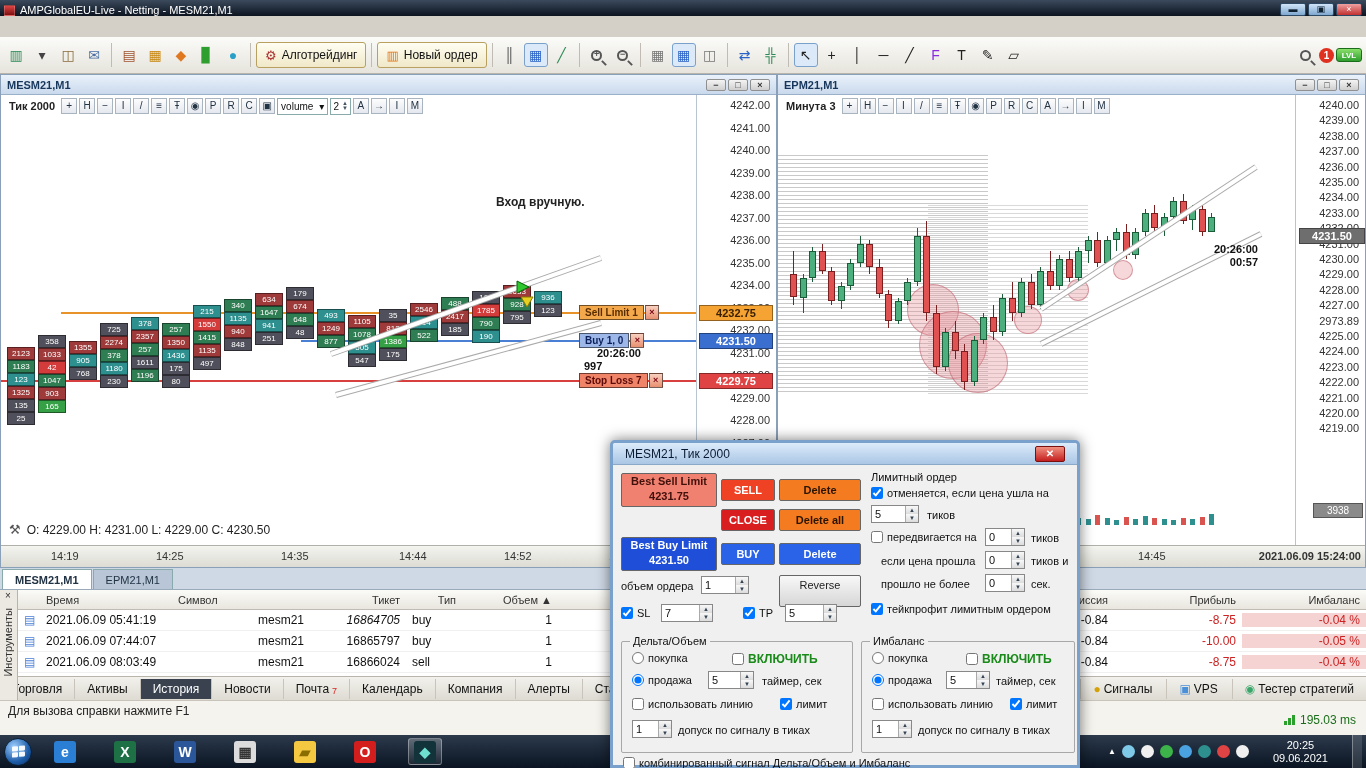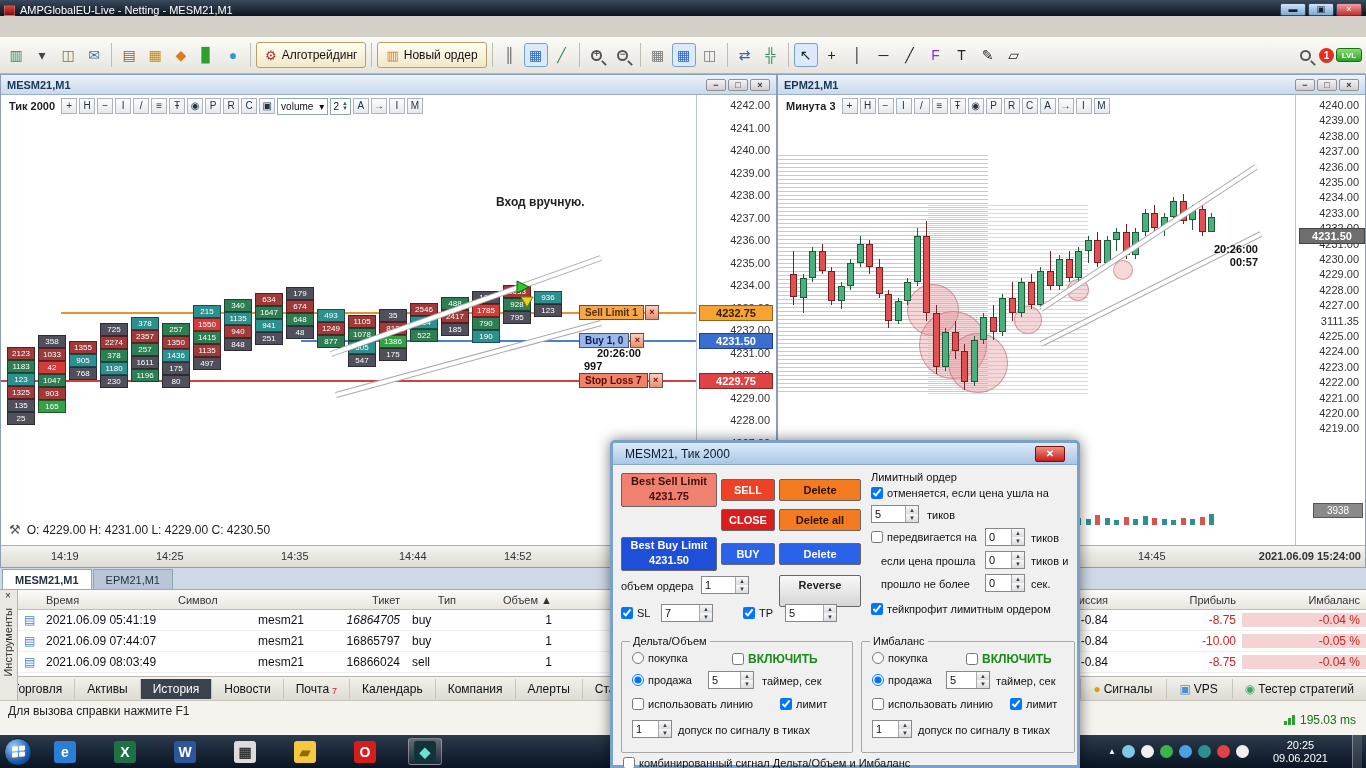--- a/index.html
+++ b/index.html
@@ -113,21 +113,21 @@
   .dlg-close{margin-left:auto;width:30px;height:16px;background:linear-gradient(#f09080,#c41f1f);border:1px solid #7a0f0f;border-radius:2px;color:#fff;font-size:10px;line-height:14px;text-align:center;font-weight:bold}
   .dlg-body{position:relative;height:306px;font-size:11px}
   .dbtn{position:absolute;border:1px solid #666;border-radius:2px;text-align:center;font-weight:bold}
   .b-bsl{left:8px;top:8px;width:96px;height:34px;background:#f08070;color:#40100a;font-size:11px;line-height:15px}
   .b-sell{left:108px;top:14px;width:54px;height:22px;background:#ef4123;color:#fff;line-height:20px}
   .b-delo{background:#f47b20;color:#2a1400;line-height:20px}
   .b-close{left:108px;top:44px;width:54px;height:22px;background:#d81e1e;color:#fff;line-height:20px}
   .b-bbl{left:8px;top:72px;width:96px;height:34px;background:#1f4fd8;color:#fff;font-size:11px;line-height:15px}
   .b-buy{left:108px;top:78px;width:54px;height:22px;background:#2a63e8;color:#fff;line-height:20px}
   .b-delb{background:#2a63e8;color:#fff;line-height:20px}
-  .b-rev{left:166px;top:110px;width:82px;height:32px;background:linear-gradient(#f8f8f8,#d6d6d6);color:#222;line-height:18px;font-weight:bold}
+  .b-rev{left:166px;top:110px;width:82px;height:32px;background:linear-gradient(#f8f8f8,#d6d6d6);color:#222;line-height:18px;font-weight:normal}
   .dlbl{position:absolute;white-space:nowrap;color:#111}
   .spin{position:absolute;height:18px;border:1px solid #888;background:#fff;display:flex}
   .spin .v{padding:2px 3px;font-size:11px;flex:1}
   .spin .arr{width:13px;border-left:1px solid #aaa;display:flex;flex-direction:column}
   .spin .arr b{flex:1;font-size:6px;line-height:8px;text-align:center;color:#345;background:linear-gradient(#f8f8f8,#dcdcdc)}
   .dchk{position:absolute;display:flex;align-items:center;gap:4px;white-space:nowrap}
   .dchk input{width:12px;height:12px;margin:0}
   .grp{position:absolute;border:1px solid #a8a8a8;border-radius:2px}
   .grp .leg{position:absolute;top:-7px;left:8px;background:#f0f0f0;padding:0 3px;font-size:11px}
   .enable{color:#1a8a1a;font-weight:bold;font-size:12px}
@@ -672,21 +672,21 @@
           <div class="scale-label" style="top: 65.6px;">4236.00</div>
           <div class="scale-label" style="top: 81px;">4235.00</div>
           <div class="scale-label" style="top: 96.4px;">4234.00</div>
           <div class="scale-label" style="top: 111.8px;">4233.00</div>
           <div class="scale-label" style="top: 127.2px;">4232.00</div>
           <div class="scale-label" style="top: 142.6px;">4231.00</div>
           <div class="scale-label" style="top: 158px;">4230.00</div>
           <div class="scale-label" style="top: 173.4px;">4229.00</div>
           <div class="scale-label" style="top: 188.8px;">4228.00</div>
           <div class="scale-label" style="top: 204.2px;">4227.00</div>
-          <div class="scale-label" style="top: 219.6px;">3111.35</div>
+          <div class="scale-label" style="top: 219.6px;">2973.89</div>
           <div class="scale-label" style="top: 235px;">4225.00</div>
           <div class="scale-label" style="top: 250.4px;">4224.00</div>
           <div class="scale-label" style="top: 265.8px;">4223.00</div>
           <div class="scale-label" style="top: 281.2px;">4222.00</div>
           <div class="scale-label" style="top: 296.6px;">4221.00</div>
           <div class="scale-label" style="top: 312px;">4220.00</div>
           <div class="scale-label" style="top: 327.4px;">4219.00</div>
         </div>
       <div class="ohlc" style="left:8px;bottom:110px">
         <span class="tool-ico">⚒</span>

